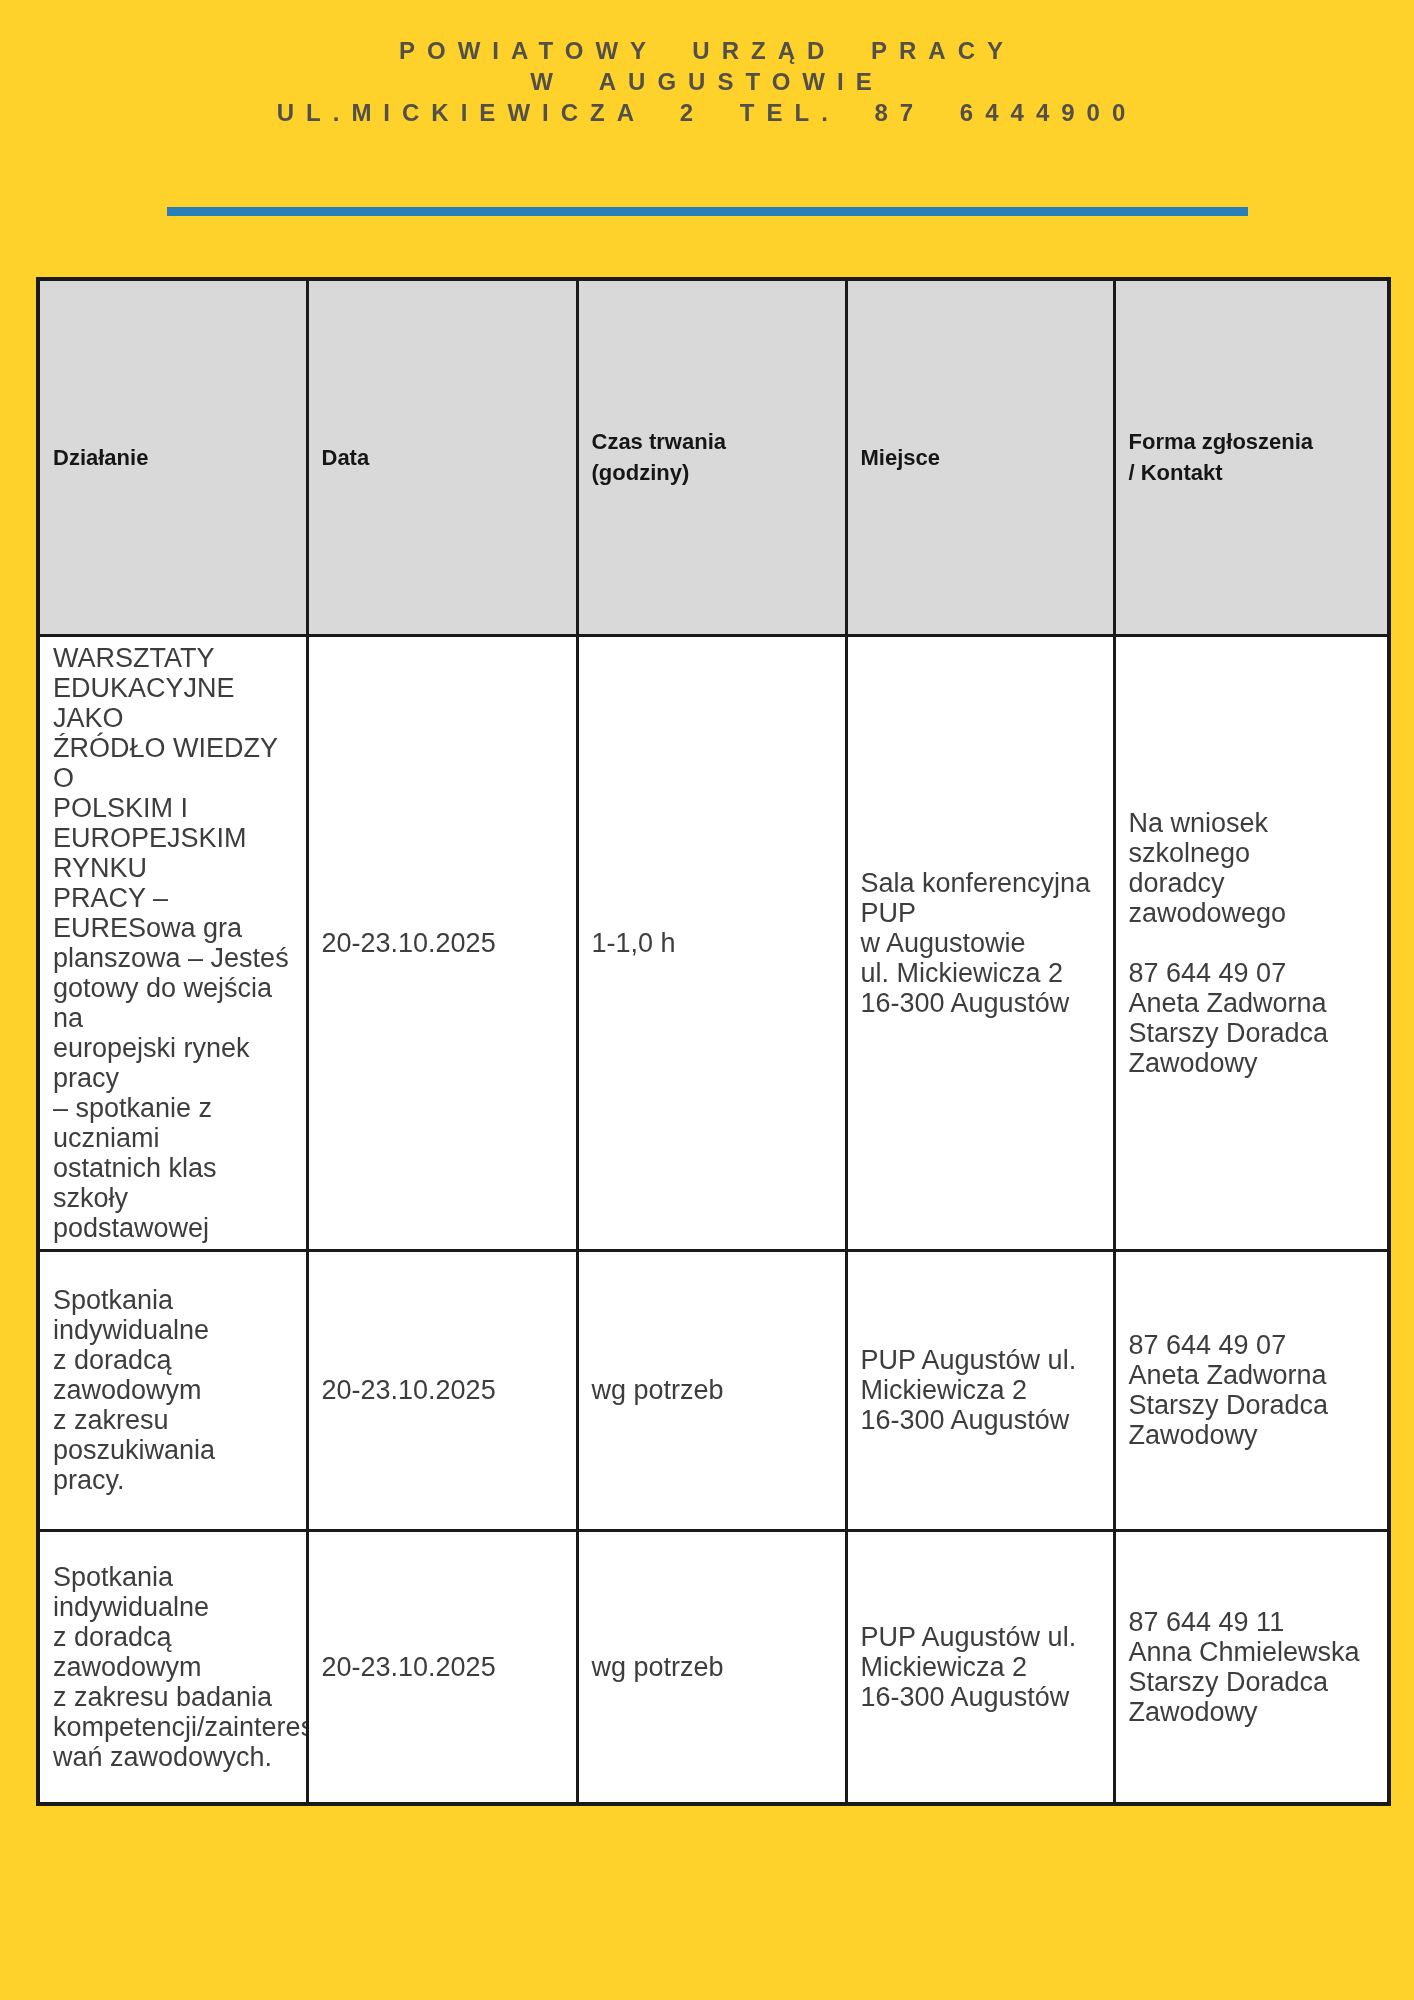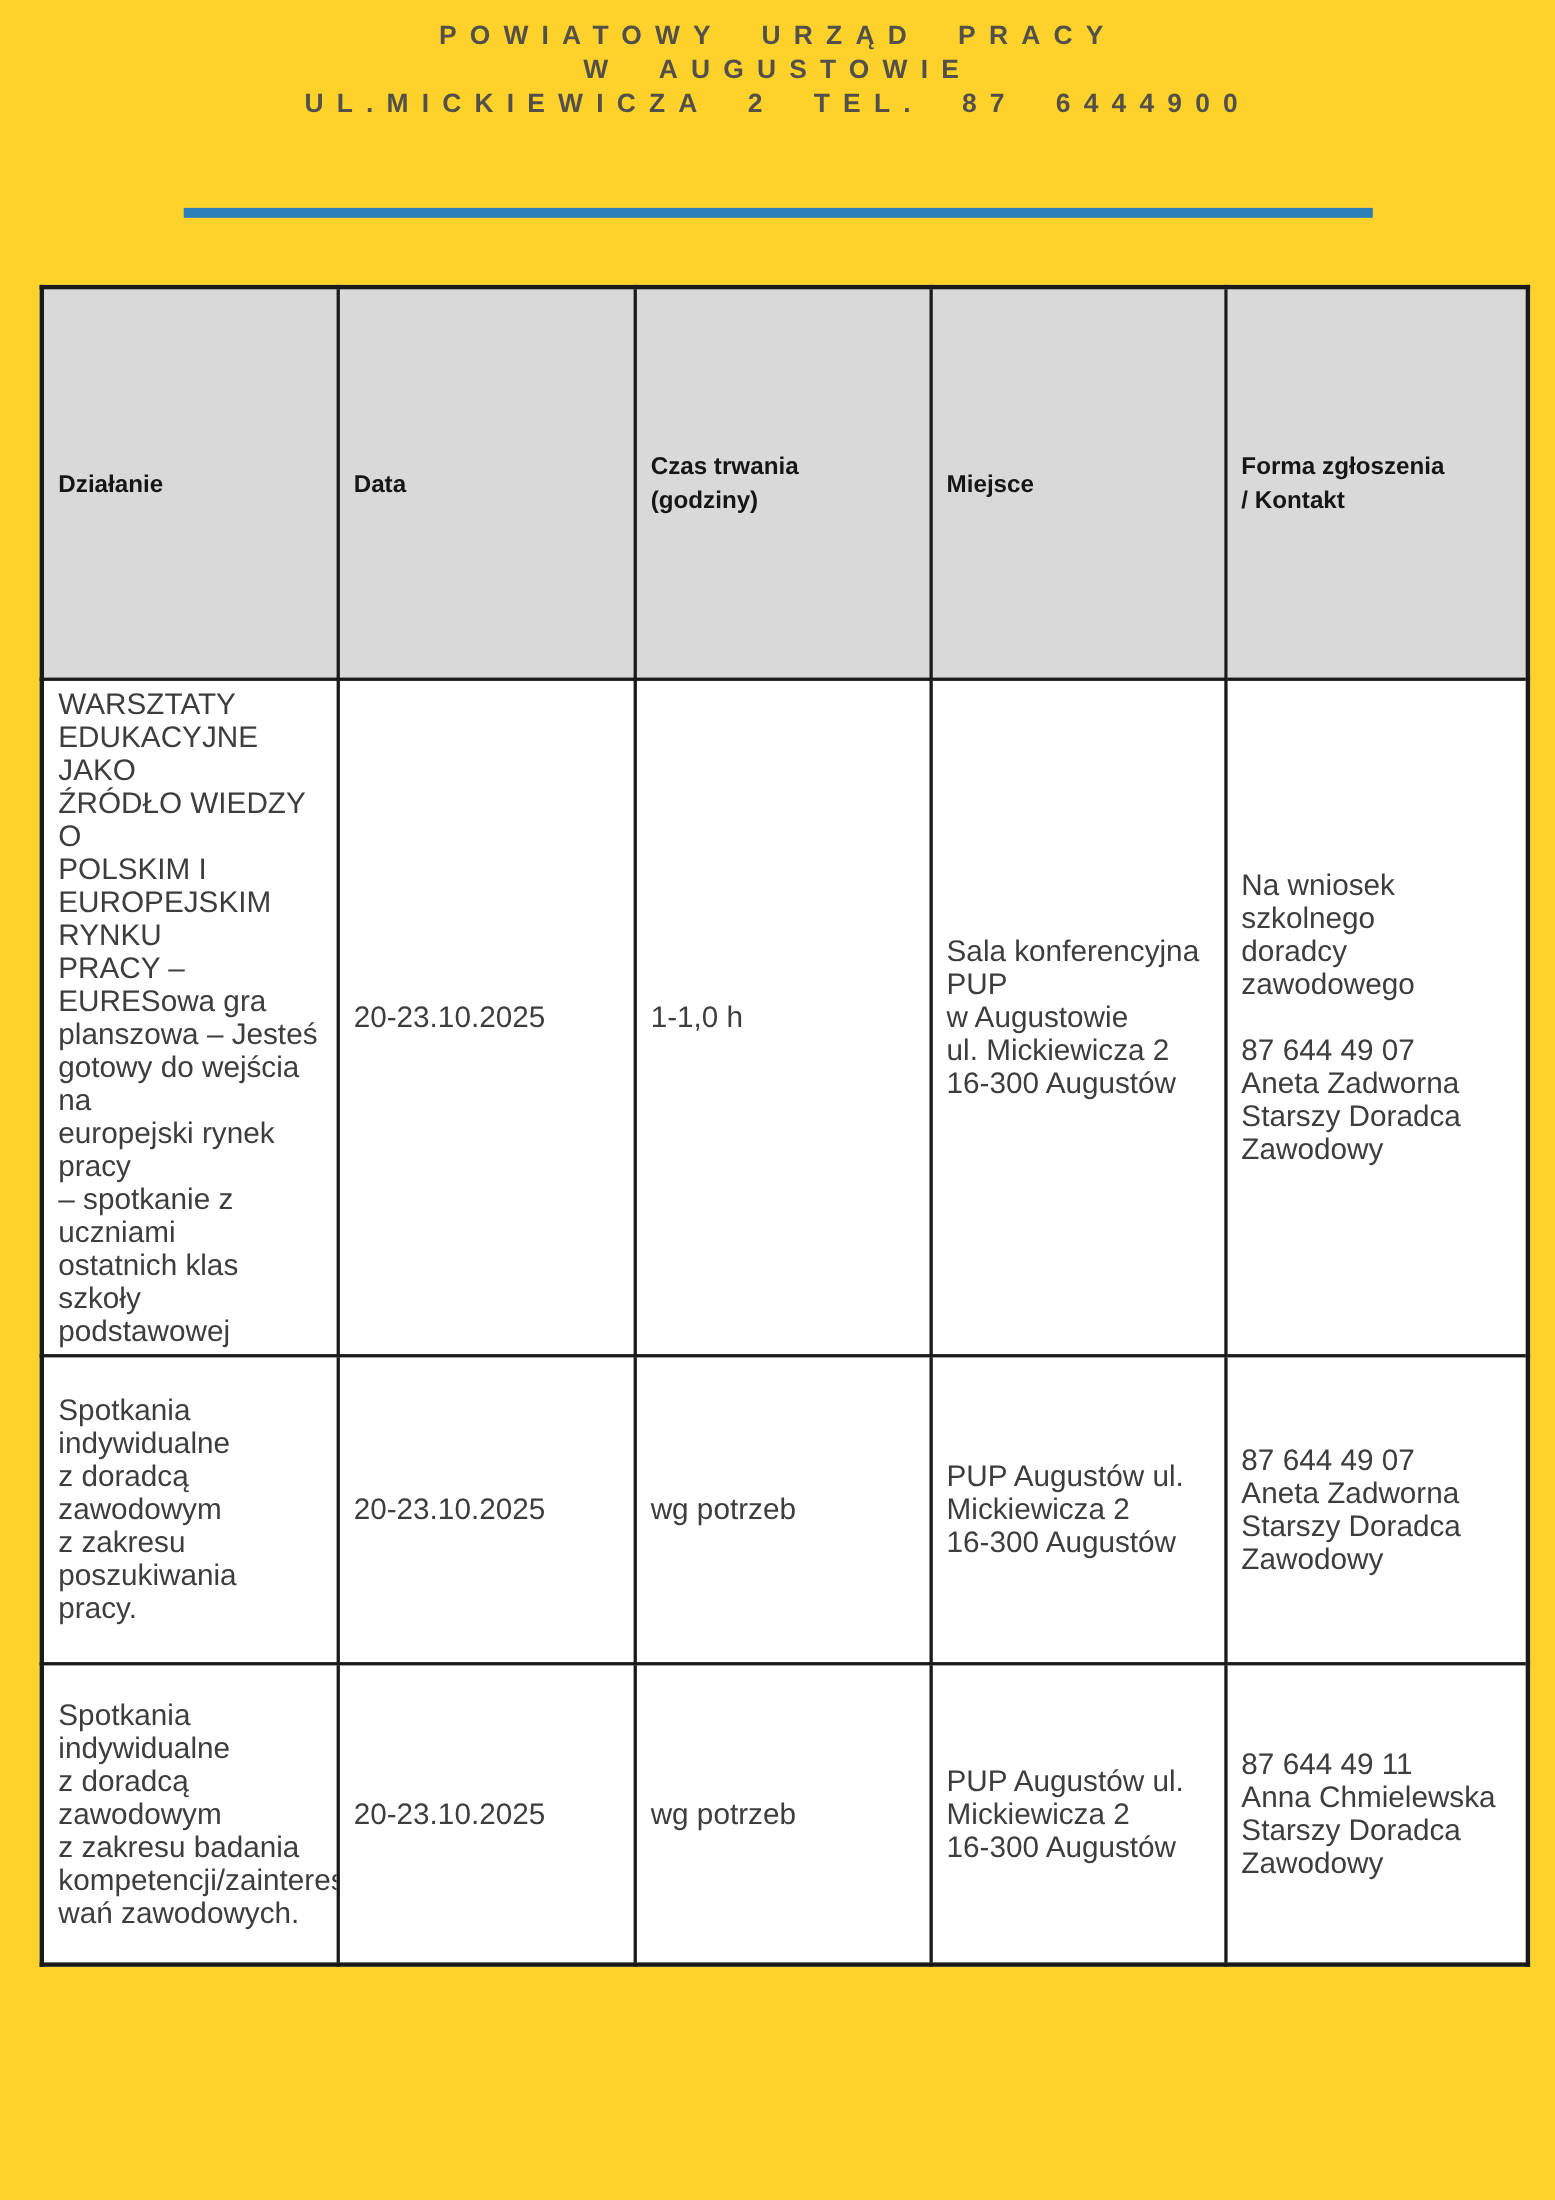--- a/index.html
+++ b/index.html
@@ -16,21 +16,21 @@
   *{margin:0;padding:0;box-sizing:border-box;}
   html,body{background:#888;}
   .page{
     position:relative;
     width:1414px;height:2000px;
     background:var(--page_bg);
     overflow:hidden;
     font-family:"Liberation Sans","DejaVu Sans",sans-serif;
   }
   .banner{
-    padding-top:17px;
+    padding-top:35px;
     text-align:center;
     color:var(--banner_text);
     font-weight:700;
     font-size:24px;
     line-height:31px;
     letter-spacing:12px;
     word-spacing:16px;
   }
   .divider{
     width:1081px;height:9px;

